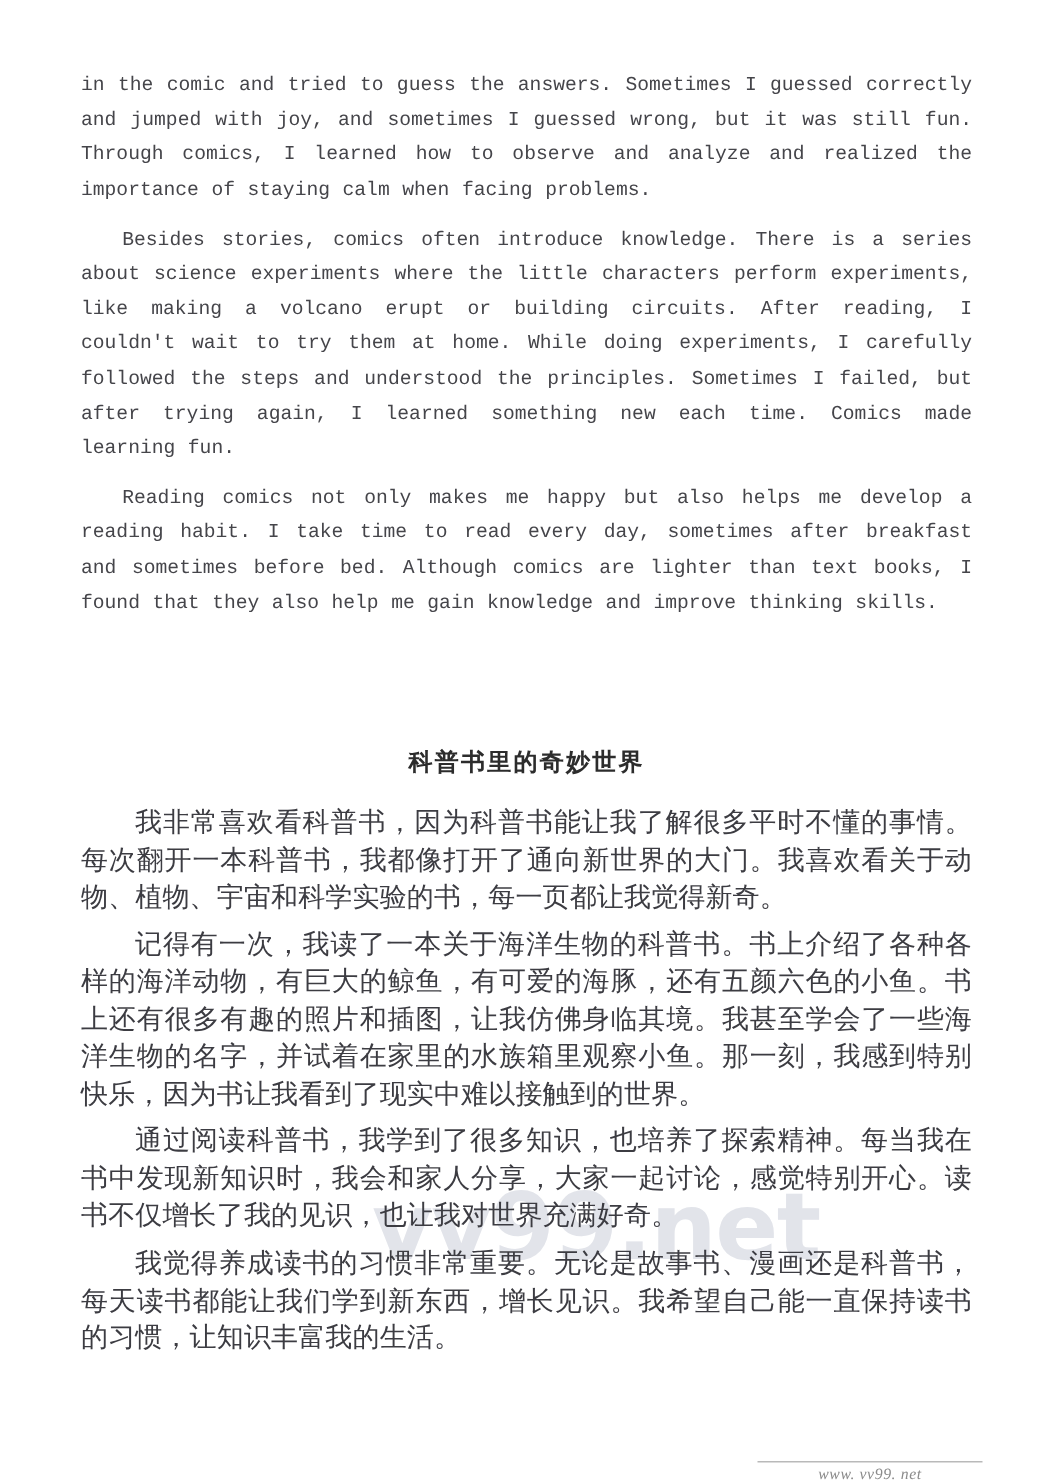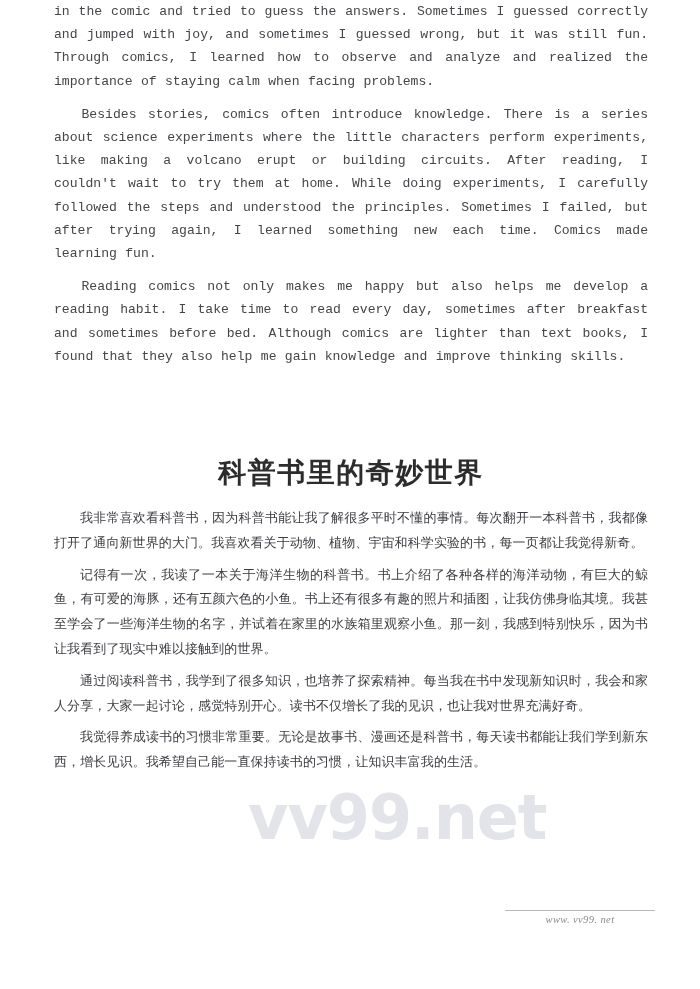--- a/index.html
+++ b/index.html
@@ -62,55 +62,55 @@
     margin: 0 0 10px 0;
     letter-spacing: 0px;
     word-spacing: 0.5px;
   }
   .en-para.indent {
     text-indent: 2.1em;
   }
   .en-para:last-child { margin-bottom: 0; }
 
   
-  .en-block { }
+  .en-block { padding-top: 45px; }
 
   .cn-title {
     font-family: "DejaVu Serif", "Liberation Serif", serif;
     font-weight: 700;
-    font-size: 28px;
+    font-size: 16px;
     line-height: 30px;
     text-align: center;
     color: #2c2c2c;
     letter-spacing: 1.5px;
-    margin: 18px;
+    margin: 8px;
   }
 
   .cn-block { padding-top: 72px; }
 
   .cn-para {
     font-family: "DejaVu Serif", "Liberation Serif", serif;
-    font-size: 13px;
+    font-size: 18px;
     line-height: 24.8px;
     text-align: justify;
     text-justify: inter-ideograph;
     color: #3c3c42;
     margin: 0 0 7px 0;
     text-indent: 2em;
     letter-spacing: 0.1px;
   }
   .cn-para:last-child { margin-bottom: 0; }
 
   .cn-title-wrap { margin-bottom: 14px; }
 
   
   .footer {
     position: absolute;
     right: 45px;
-    top: 910px;
+    top: 974px;
     width: 150px;
     text-align: center;
     z-index: 3;
   }
   .footer-rule {
     height: 1px;
     background: #b9b9b9;
     width: 100%;
     margin: 0 0 3px 0;
   }

